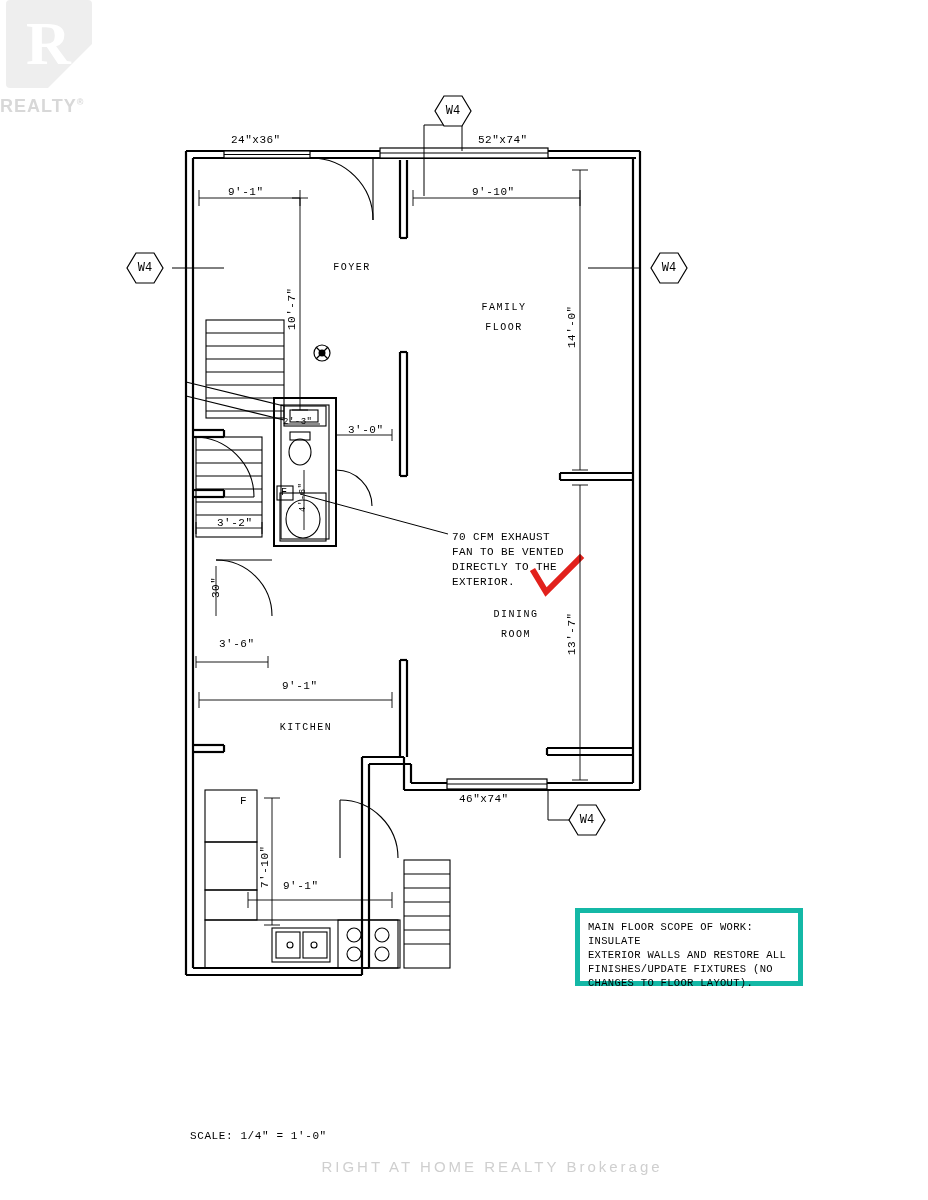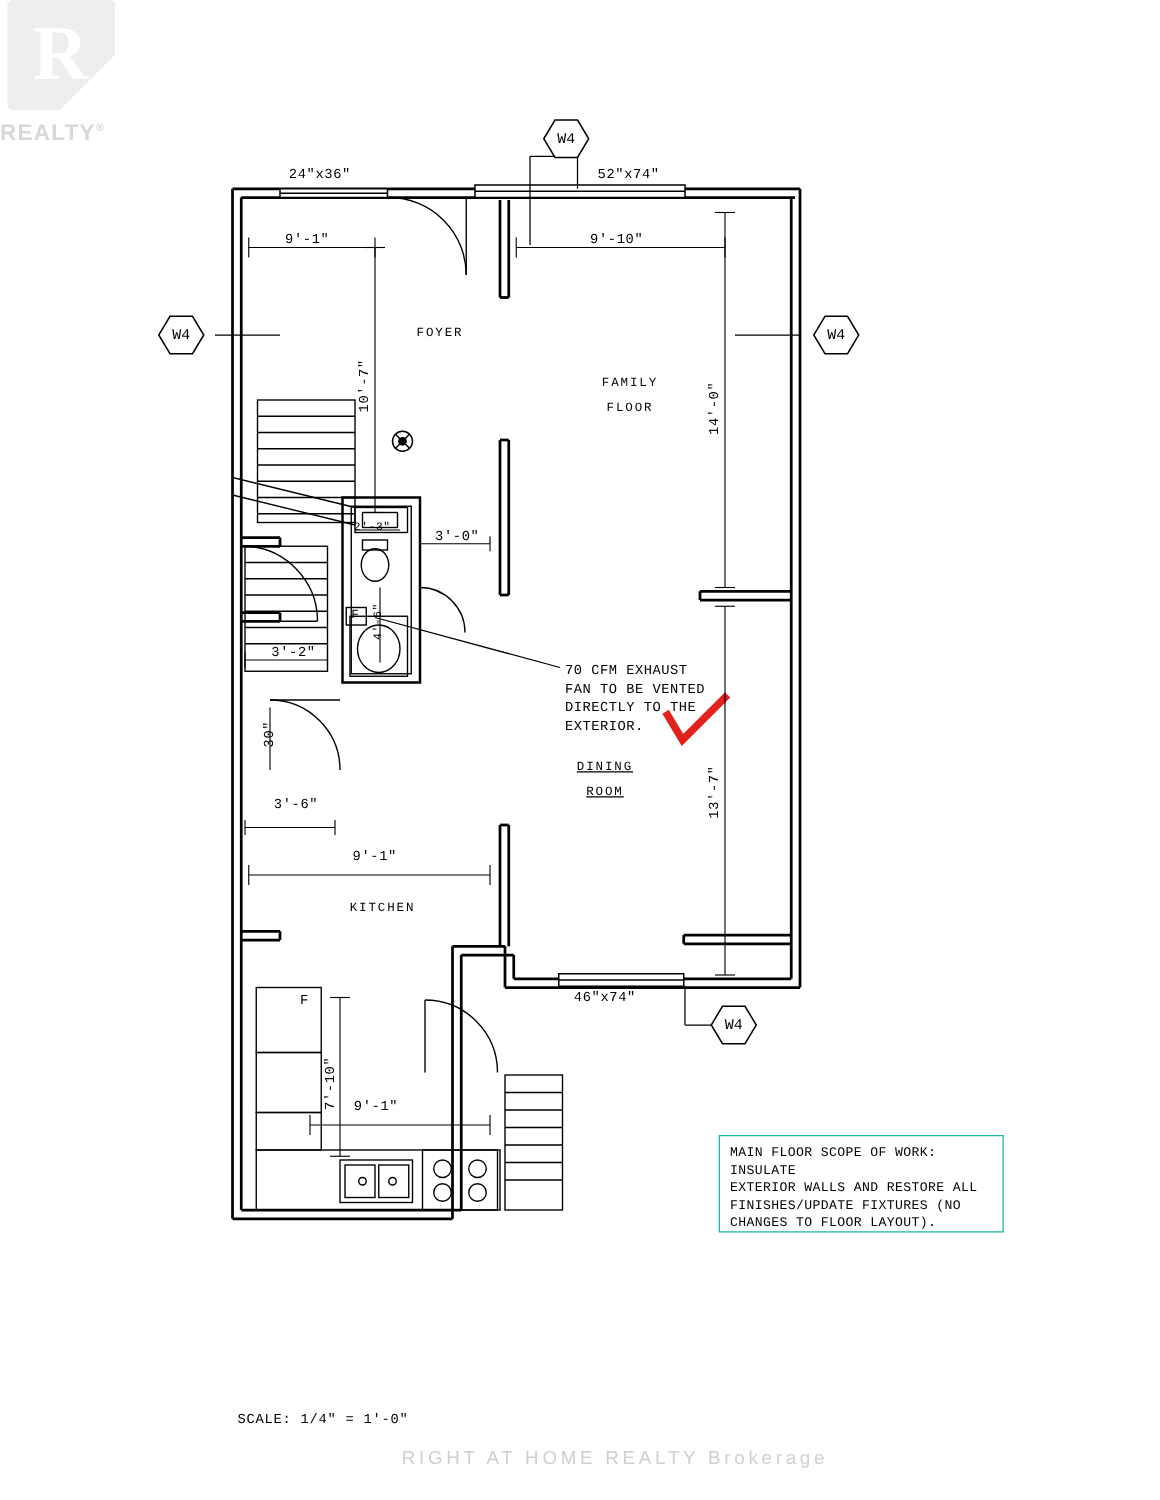--- a/index.html
+++ b/index.html
@@ -97,21 +97,21 @@
     width: 42px; height: 30px;
     line-height: 30px;
     text-align: center;
     font-family: "Liberation Mono", monospace;
     font-size: 12px;
   }
   #note-box {
     position: absolute;
     left: 575px; top: 908px;
     width: 228px; height: 78px;
-    border: 1px solid #14b8a6;
+    border: 5px solid #14b8a6;
     box-sizing: border-box;
     padding: 7px 8px;
     font-family: "Liberation Mono", monospace;
     font-size: 10.5px;
     line-height: 14px;
     letter-spacing: 0.3px;
     white-space: pre-line;
   }
   #fan-note {
     position: absolute;
@@ -437,21 +437,21 @@
     <div class="hextxt">W4</div>
   </div>
 
   <div class="lbl" style="left:231px; top:134px;">24"x36"</div>
   <div class="lbl" style="left:478px; top:134px;">52"x74"</div>
   <div class="lbl" style="left:459px; top:793px;">46"x74"</div>
 
   <div class="room-lbl" style="left:292px; top:258px; width:120px;">FOYER</div>
   <div class="room-lbl" style="left:444px; top:298px; width:120px;">FAMILY
 FLOOR</div>
-  <div class="room-lbl" style="left:424px; top:605px; width:120px;text-decoration:underline;">DINING
+  <div class="room-lbl" style="left:456px; top:605px; width:120px;">DINING
 ROOM</div>
   <div class="room-lbl" style="left:206px; top:718px; width:200px; text-align:center;">KITCHEN</div>
 
   <div class="dim-lbl" style="left:228px; top:186px;">9'-1"</div>
   <div class="dim-lbl" style="left:472px; top:186px;">9'-10"</div>
   <div class="dim-lbl vert" style="left:286px; top:330px;">10'-7"</div>
   <div class="dim-lbl vert" style="left:566px; top:348px;">14'-0"</div>
   <div class="dim-lbl" style="left:348px; top:424px;">3'-0"</div>
   <div class="dim-lbl" style="left:283px; top:417px; font-size:9px;">2'-3"</div>
   <div class="dim-lbl vert" style="left:298px; top:512px; font-size:9px;">4'-6"</div>

